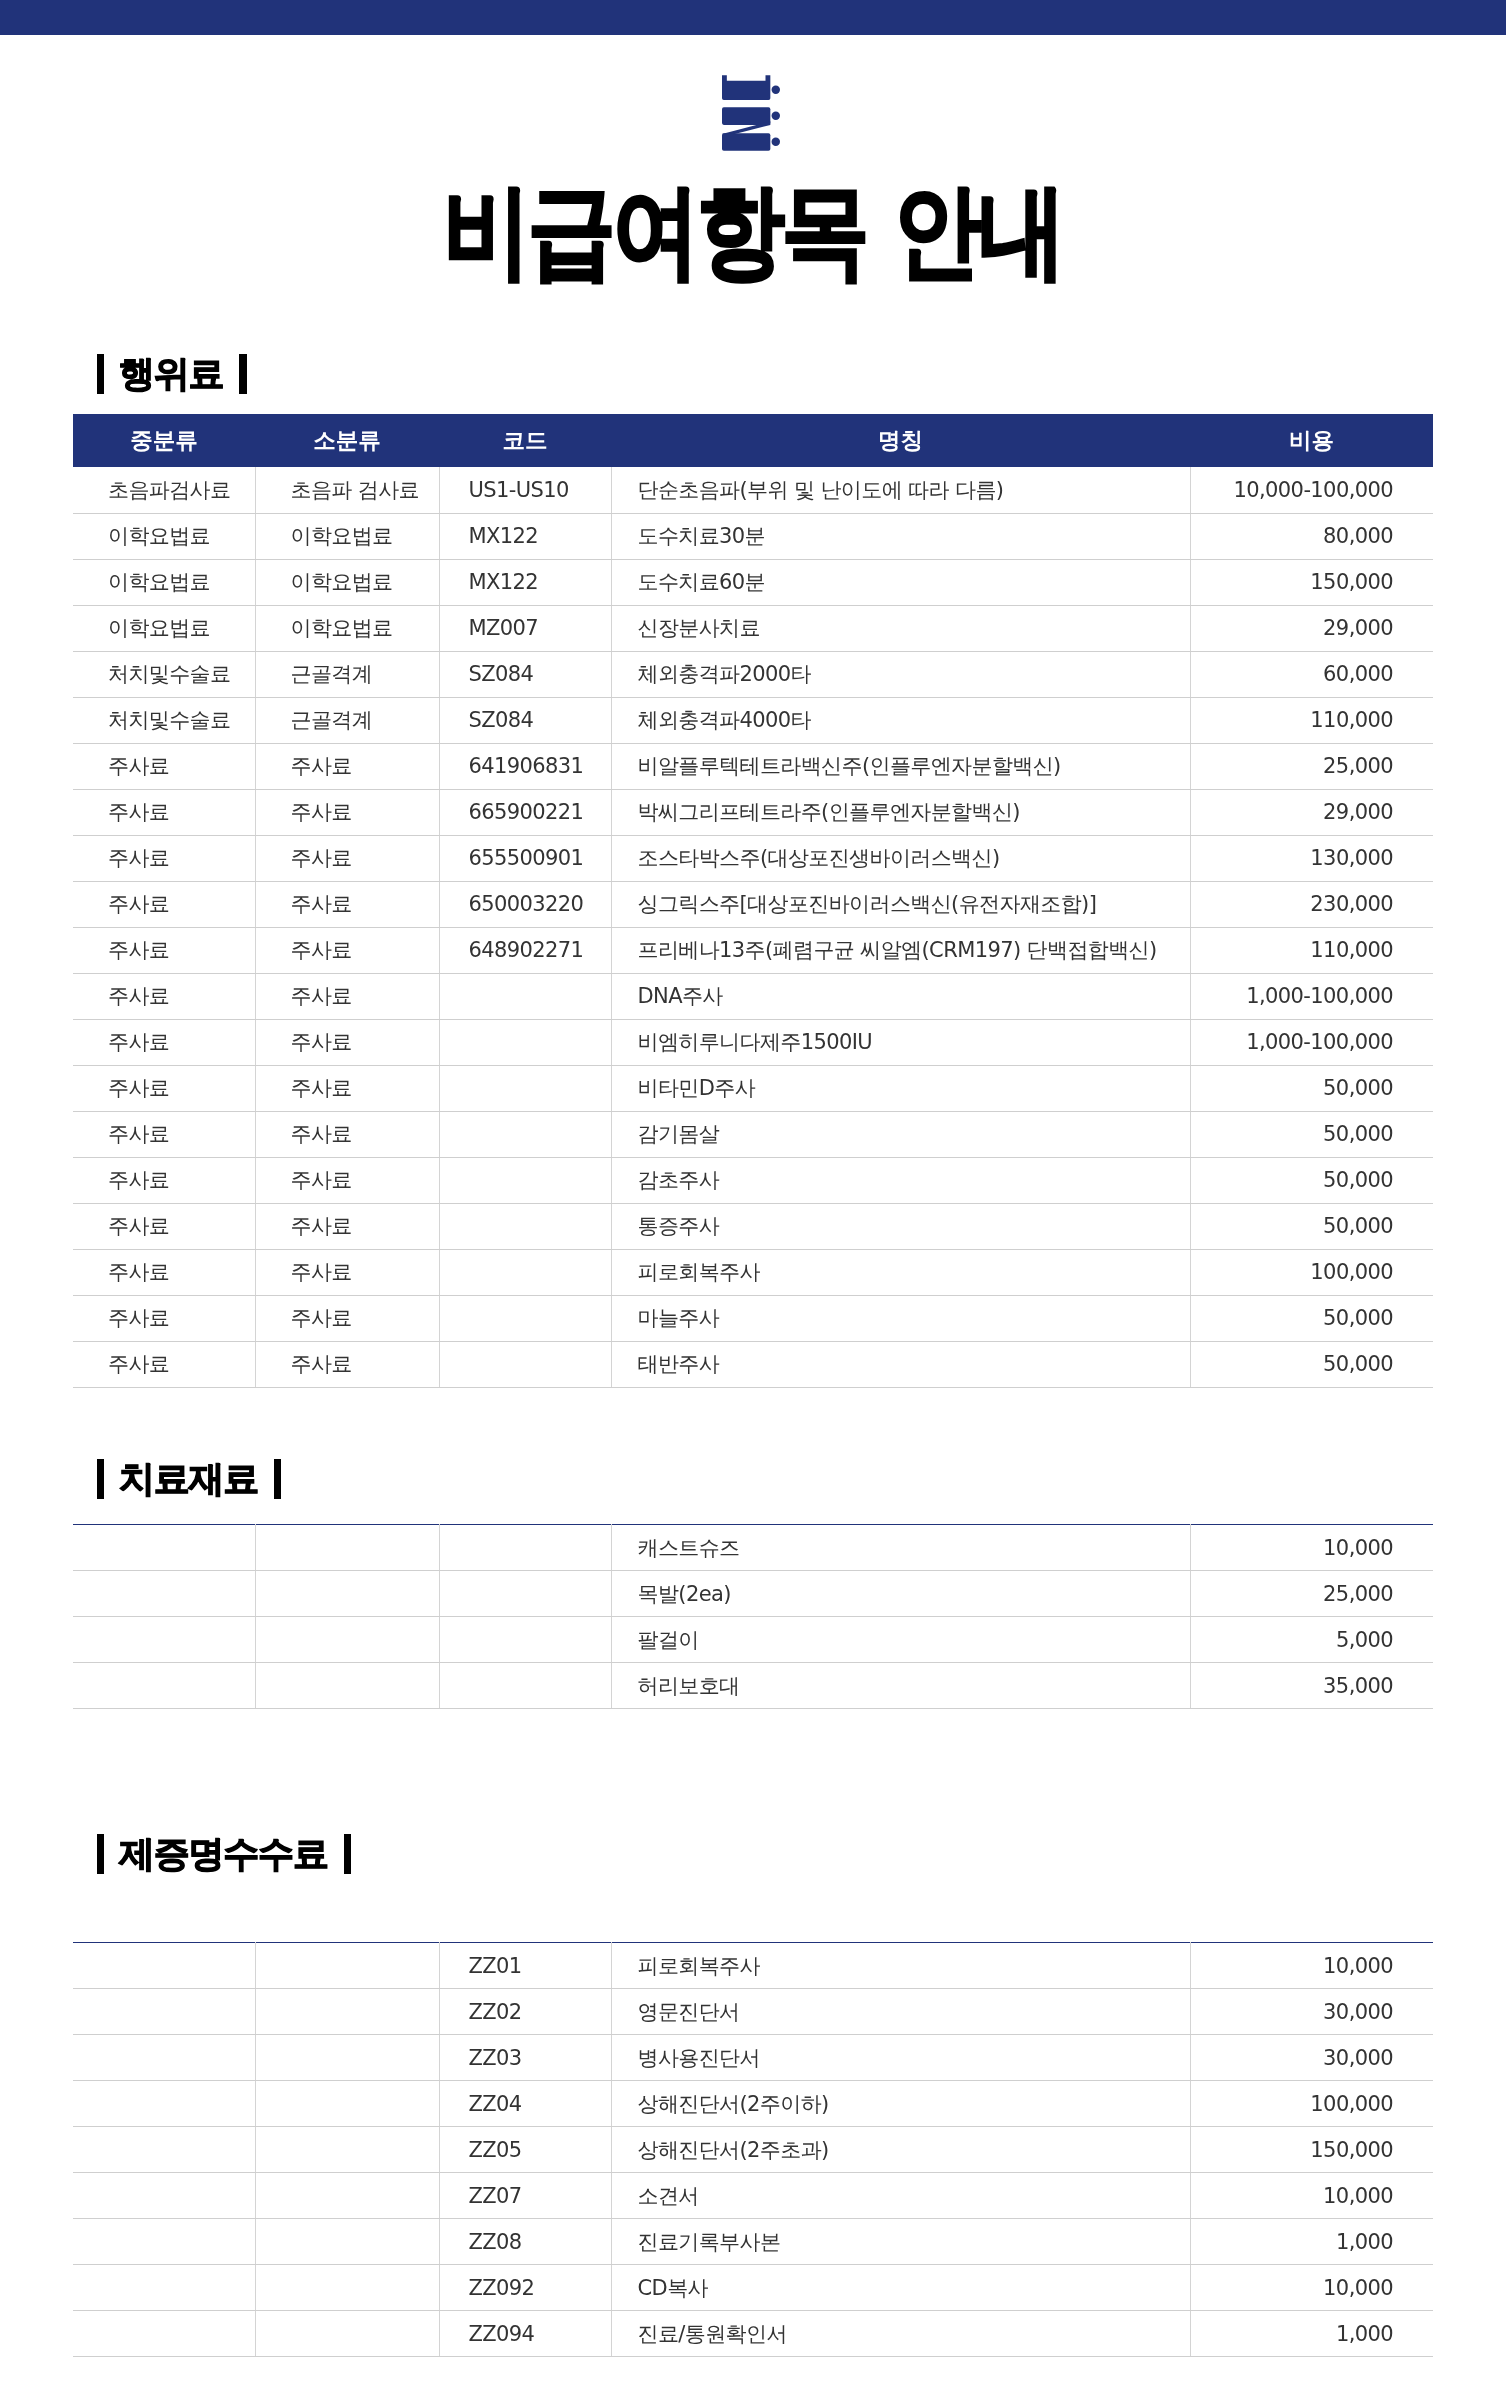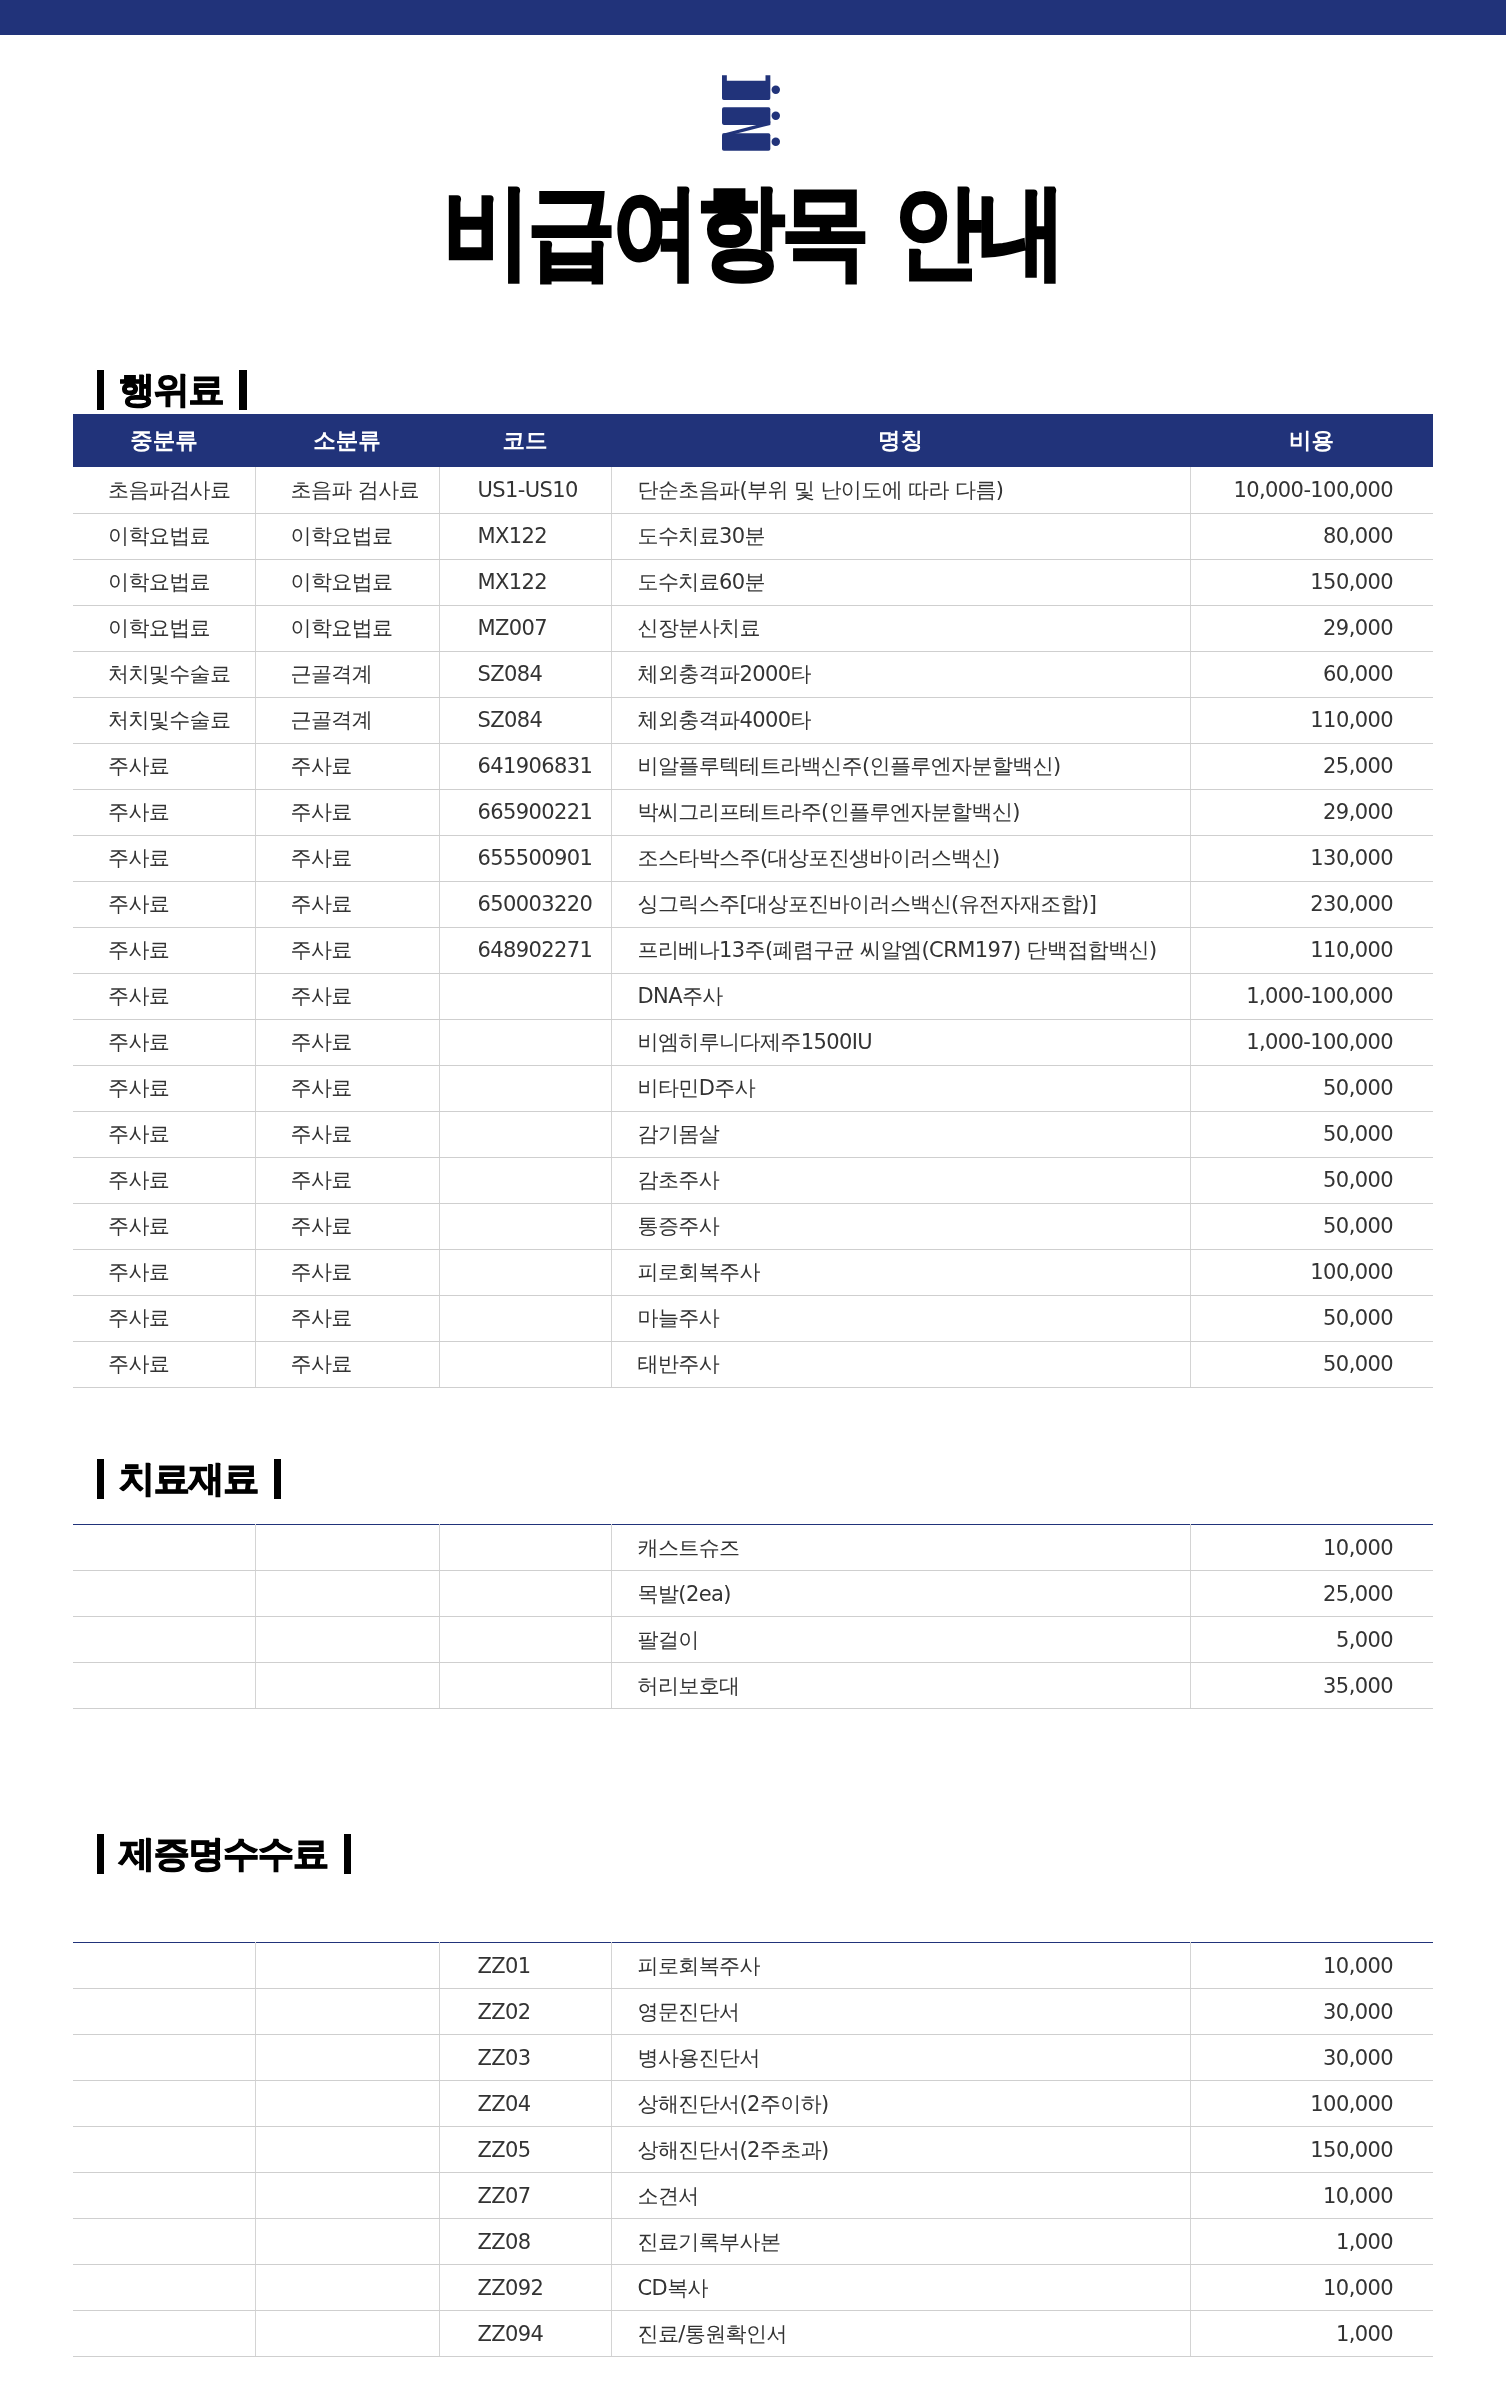--- a/index.html
+++ b/index.html
@@ -41,30 +41,30 @@
       text-align: center; border: none;
     }
 
     table.fee-table tbody td {
       height: 46px; font-size: 21px; color: #333333; font-weight: normal;
       border-bottom: 1.8px solid #cfcfcf; border-right: 1.2px solid #d4d4d4;
       padding: 0 0 0 35px; white-space: nowrap; overflow: hidden; letter-spacing: -0.6px;
       vertical-align: middle;
     }
     table.fee-table tbody td:last-child { border-right: none; text-align: right; padding: 0 40px 0 0; }
-    table.fee-table tbody td.code { padding-left: 38px; }
+    table.fee-table tbody td.code { padding-left: 29px; }
     table.fee-table tbody td.name { padding-left: 26px; }
 
     table.bordered-top { border-top: 1.8px solid #21337A; }
 
     #t1 { top: 414px; }
     #t2 { top: 1524px; }
     #t3 { top: 1942px; }
 
-    #s1 { top: 369px; }
+    #s1 { top: 353px; }
     #s2 { top: 1458px; }
     #s3 { top: 1789px; margin-top: 44px; }
   </style>
 </head>
 <body>
 
 <div class="top-bar"></div>
 
 <svg class="logo" viewBox="0 0 96 128" xmlns="http://www.w3.org/2000/svg">
   <g fill="#21337A">

